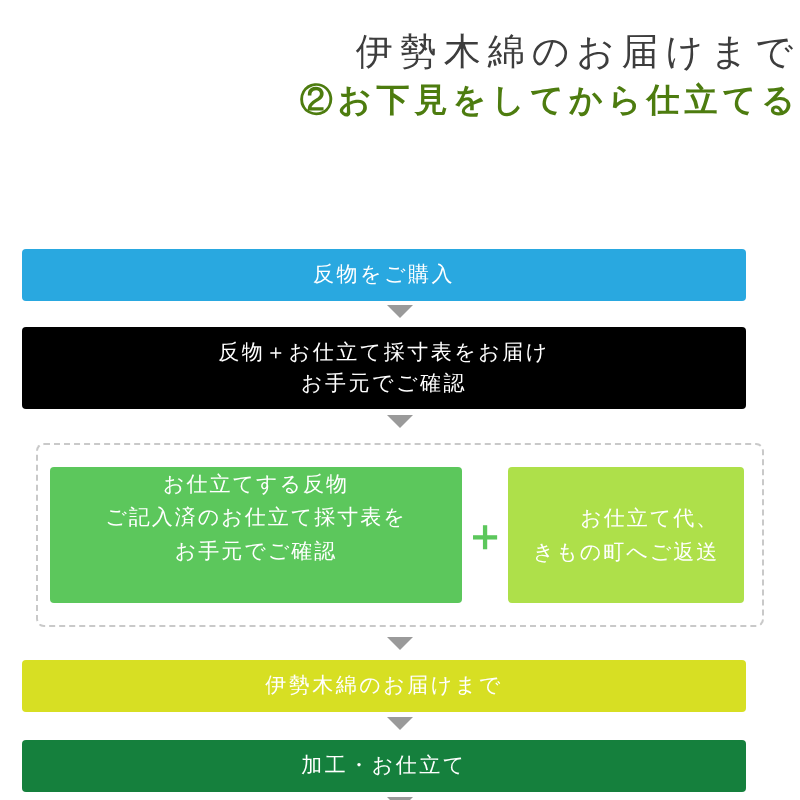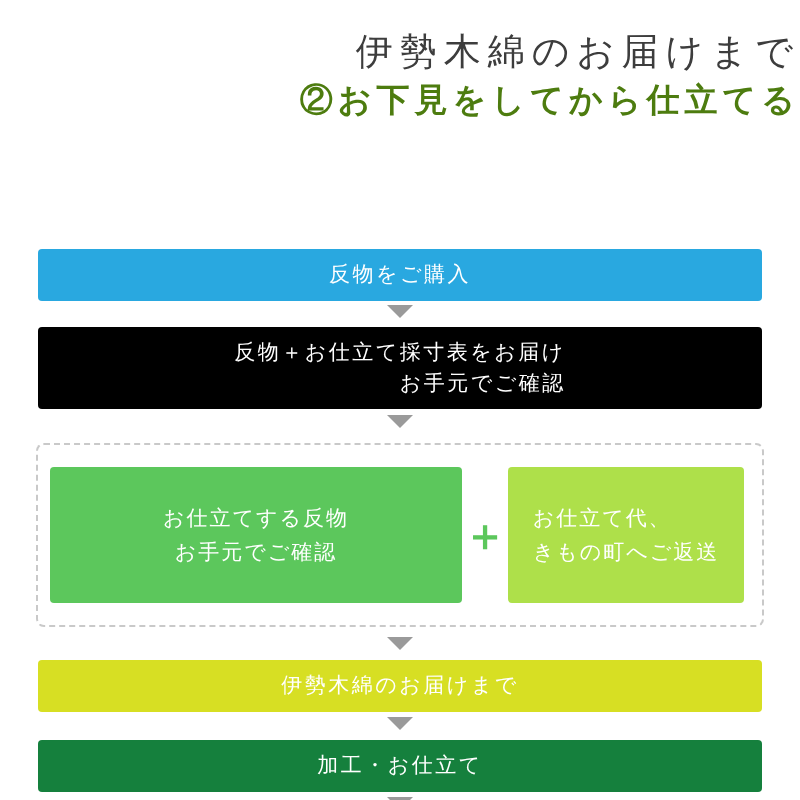--- a/index.html
+++ b/index.html
@@ -44,28 +44,28 @@
     margin-top: 2px;
   }
 
   
   .flow {
     position: relative;
     width: 800px;
   }
   .bar {
     position: absolute;
-    left: 38px;
+    left: 22px;
     width: 724px;
     box-sizing: border-box;
     border-radius: 4px;
     display: flex;
     align-items: center;
     justify-content: center;
-    text-align: right;
+    text-align: center;
     color: #ffffff;
     font-size: 21px;
     letter-spacing: 2.5px;
     line-height: 1.45;
   }
   .bar-purchase {
     top: 126px;
     height: 52px;
     background: #29a8e0;
   }
@@ -125,21 +125,21 @@
     padding: 0 12px;
     box-sizing: border-box;
   }
   .green-box {
     width: 412px;
     height: 136px;
     background: #5cc75c;
     border-radius: 4px;
     color: #ffffff;
     display: flex;
-    align-items: center;
+    align-items: flex-start;
     justify-content: center;
     text-align: center;
     font-size: 21px;
     letter-spacing: 2px;
     line-height: 1.6;
   }
   .plus {
     flex: 0 0 auto;
     width: 46px;
     text-align: center;
@@ -150,21 +150,21 @@
   }
   .lightgreen-box {
     width: 236px;
     height: 136px;
     background: #aee04a;
     border-radius: 4px;
     color: #ffffff;
     display: flex;
     align-items: center;
     justify-content: center;
-    text-align: left;
+    text-align: right;
     font-size: 21px;
     letter-spacing: 2px;
     line-height: 1.6;
   }
 
   
   .house-icon {
     position: absolute;
     left: 88px;
     top: 686px;
@@ -198,20 +198,21 @@
       </div>
     </div>
 
     <div class="arrow arrow-2"></div>
 
     <div class="dashed-group">
       <div class="group-inner">
         <div class="green-box multiline">
           <div>
             <span>お仕立てする反物</span>
+            <span>ご記入済のお仕立て採寸表を</span>
             <span>お手元でご確認</span>
           </div>
         </div>
         <div class="plus">＋</div>
         <div class="lightgreen-box multiline">
           <div>
             <span>お仕立て代、</span>
             <span>きもの町へご返送</span>
           </div>
         </div>

